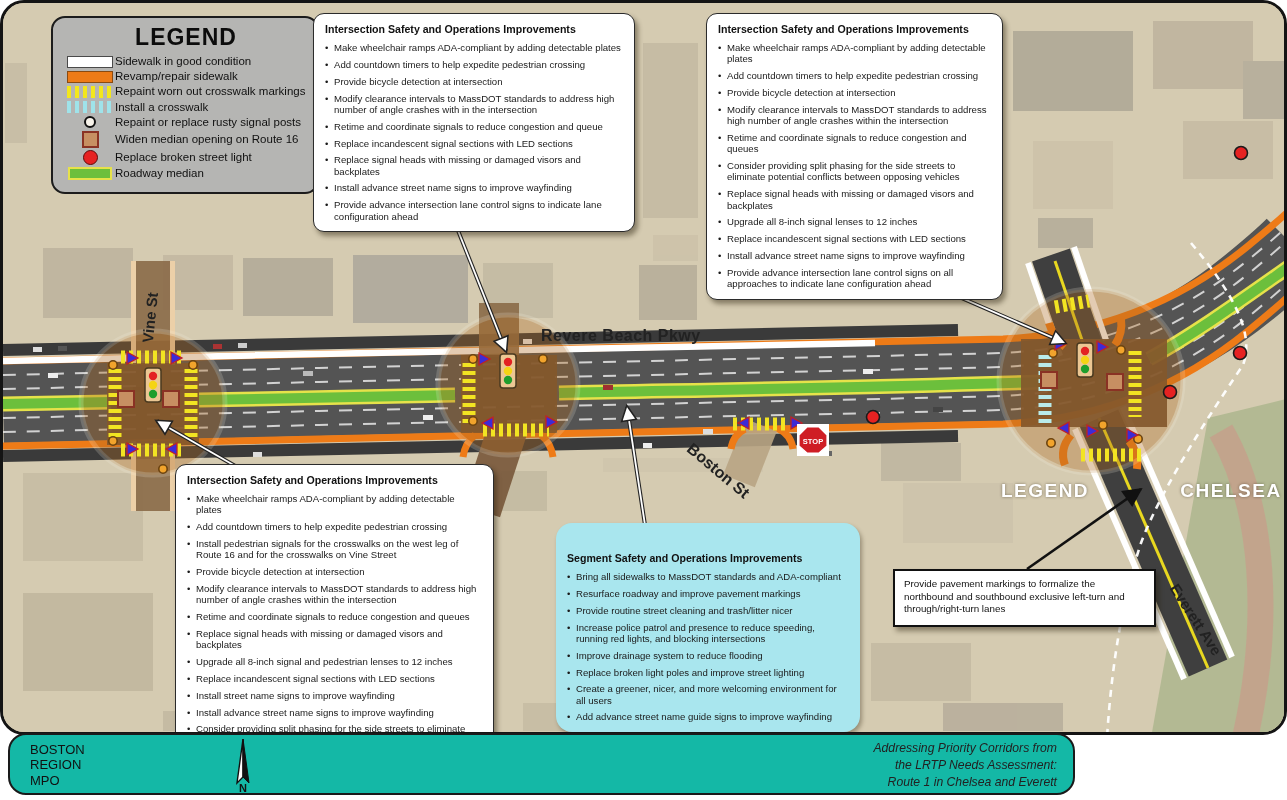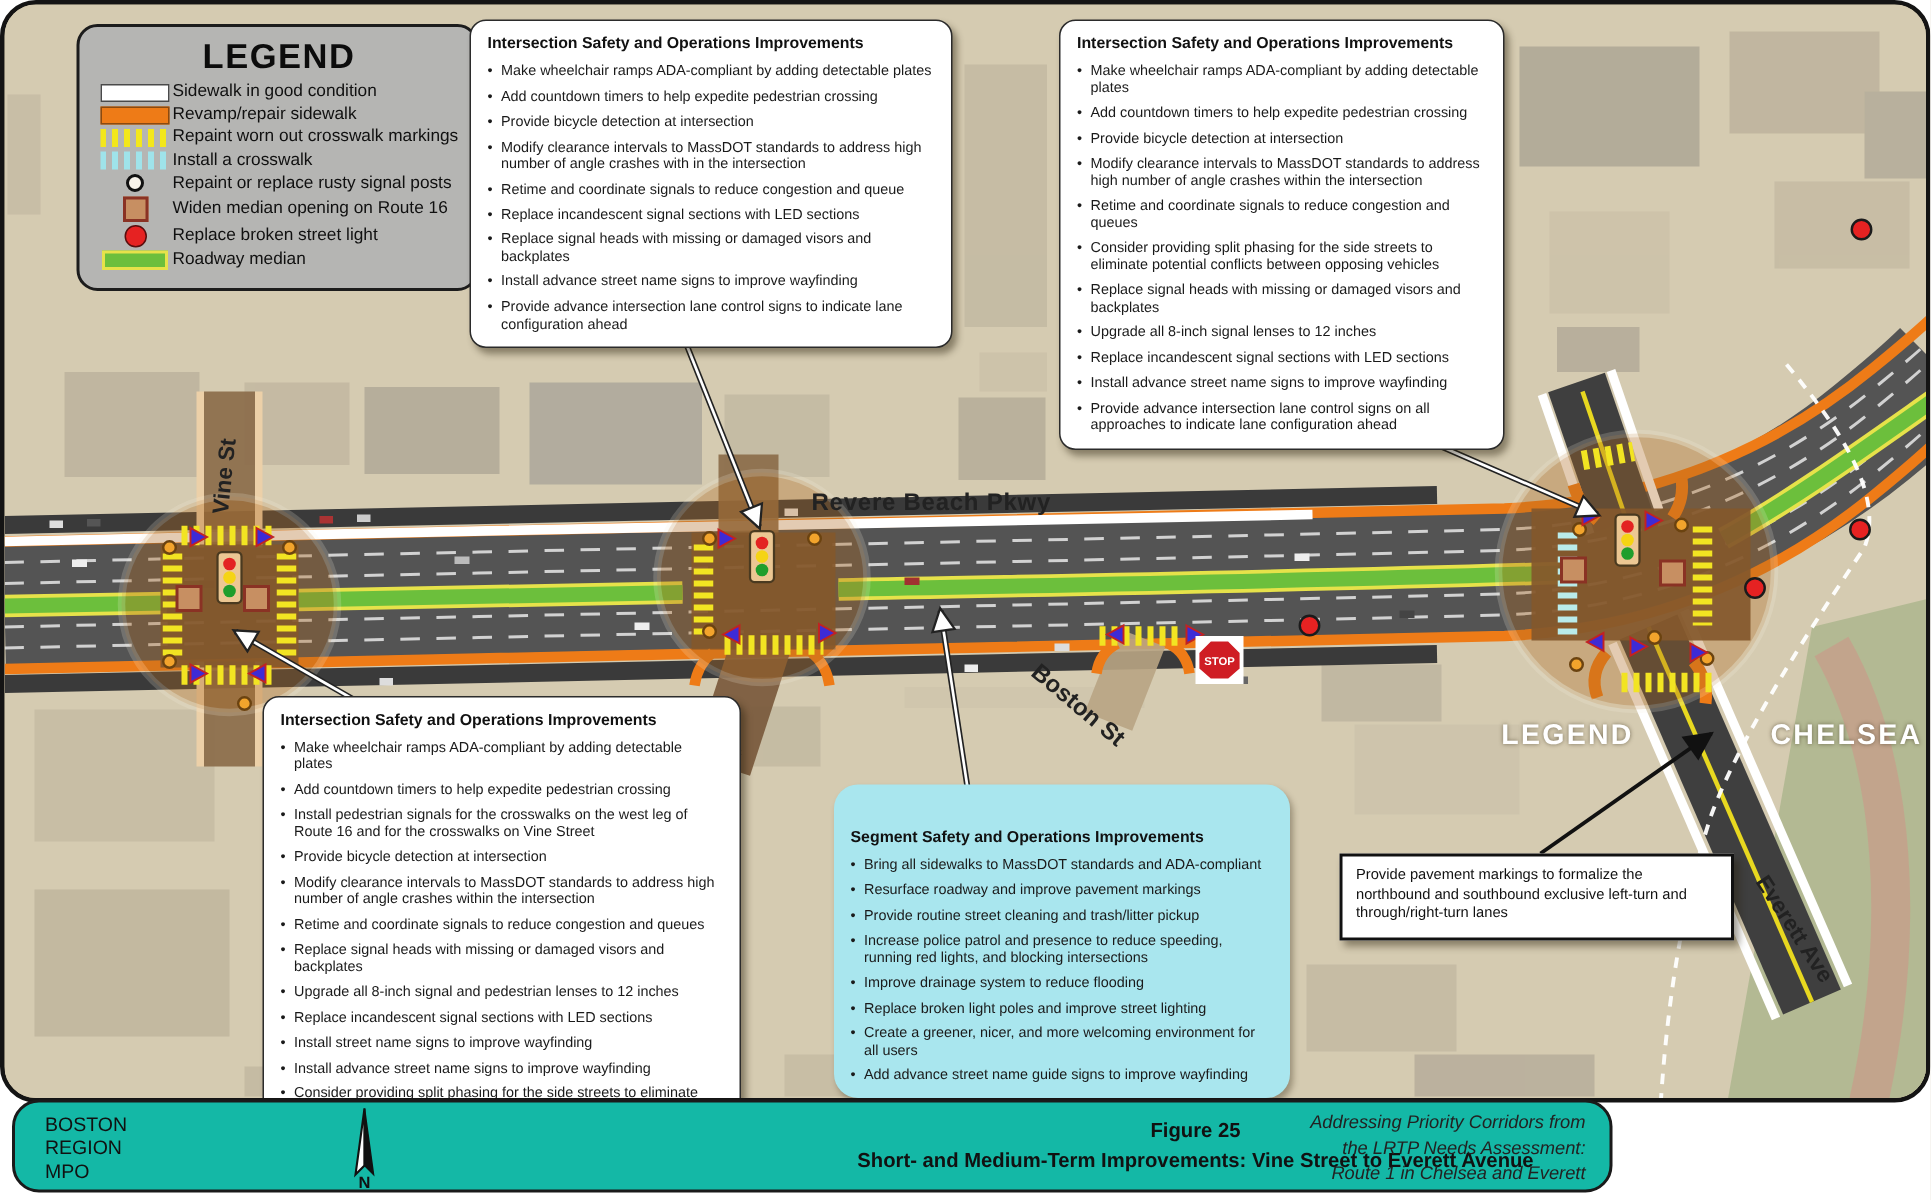--- a/index.html
+++ b/index.html
@@ -397,21 +397,21 @@
         <li>Install advance street name signs to improve wayfinding</li>
         <li>Consider providing split phasing for the side streets to eliminate conflicts</li>
       </ul>
     </div>
 
     <div class="co" id="co-segment" style="left:553px;top:520px;width:304px;min-height:172px;">
       <div class="co-title">Segment Safety and Operations Improvements</div>
       <ul>
         <li>Bring all sidewalks to MassDOT standards and ADA-compliant</li>
         <li>Resurface roadway and improve pavement markings</li>
-        <li>Provide routine street cleaning and trash/litter pickup</li>
+        <li>Provide routine street cleaning and trash/litter nicer</li>
         <li>Increase police patrol and presence to reduce speeding, running red lights, and blocking intersections</li>
         <li>Improve drainage system to reduce flooding</li>
         <li>Replace broken light poles and improve street lighting</li>
         <li>Create a greener, nicer, and more welcoming environment for all users</li>
         <li>Add advance street name guide signs to improve wayfinding</li>
       </ul>
     </div>
 
     <div class="co" id="co-pavement" style="left:890px;top:566px;width:263px;min-height:58px;">
       <span>Provide pavement markings to formalize the northbound and southbound exclusive left-turn and through/right-turn lanes</span>
@@ -424,24 +424,20 @@
       <div>REGION</div>
       <div>MPO</div>
     </div>
     <div class="north">
       <svg width="26" height="57" viewBox="0 0 26 57">
         <polygon points="13,2 7,46 13,40" fill="#fff" stroke="#111" stroke-width="1.4"></polygon>
         <polygon points="13,2 19,46 13,40" fill="#111" stroke="#111" stroke-width="1"></polygon>
         <text x="13" y="55" text-anchor="middle" font-size="11" font-weight="bold" fill="#111" font-family="Liberation Sans, sans-serif">N</text>
       </svg>
     </div>
-    <div class="ftitle">
-      <div>Figure 25</div>
-      <div>Short- and Medium-Term Improvements: Vine Street to Everett Avenue</div>
-    </div>
     <div class="src">
       <div>Addressing Priority Corridors from</div>
       <div>the LRTP Needs Assessment:</div>
       <div>Route 1 in Chelsea and Everett</div>
     </div>
   </div>
 
 </div>
 
 </body></html>

